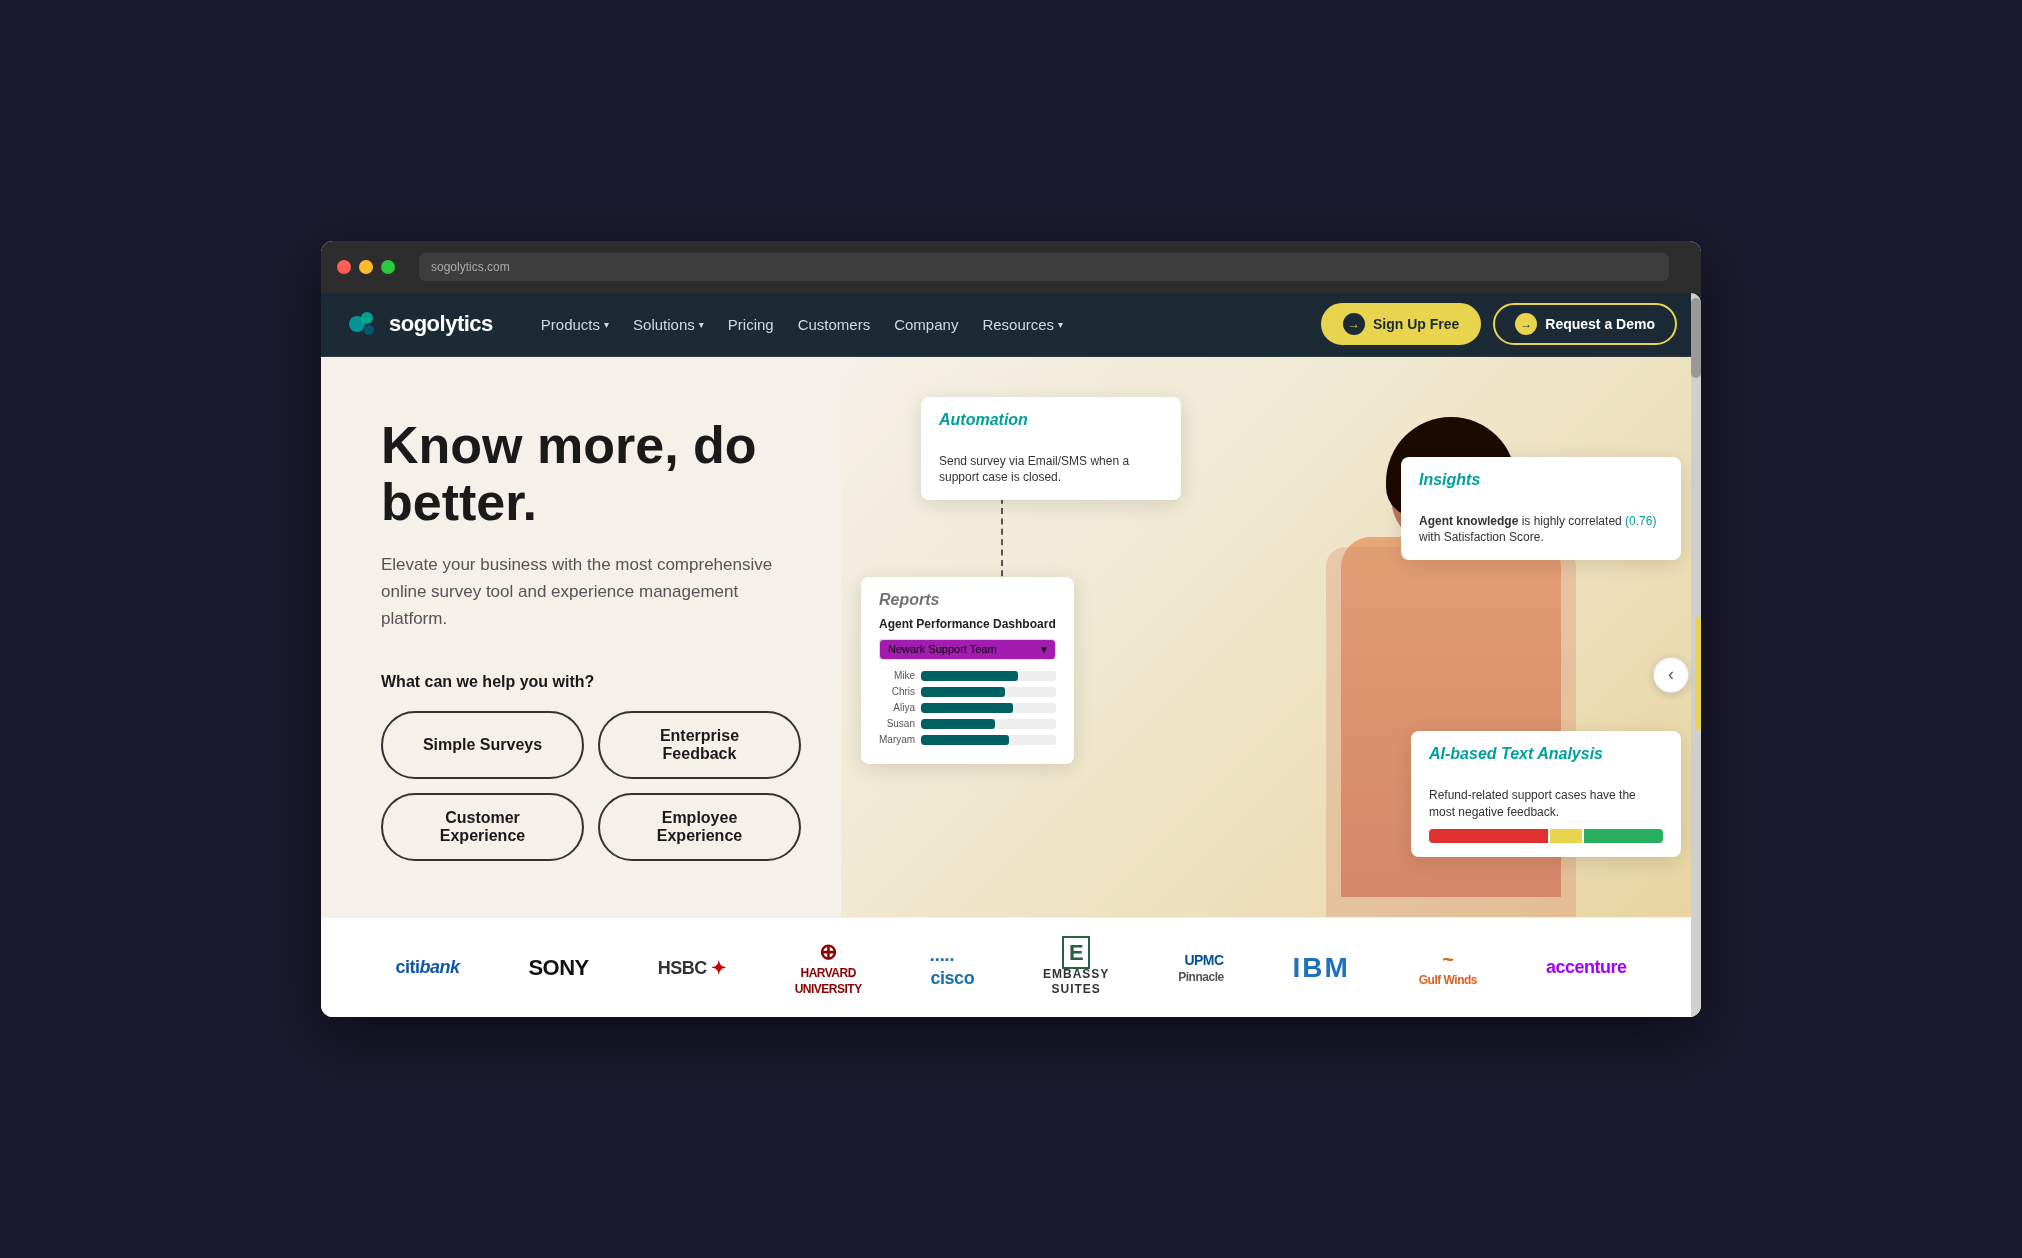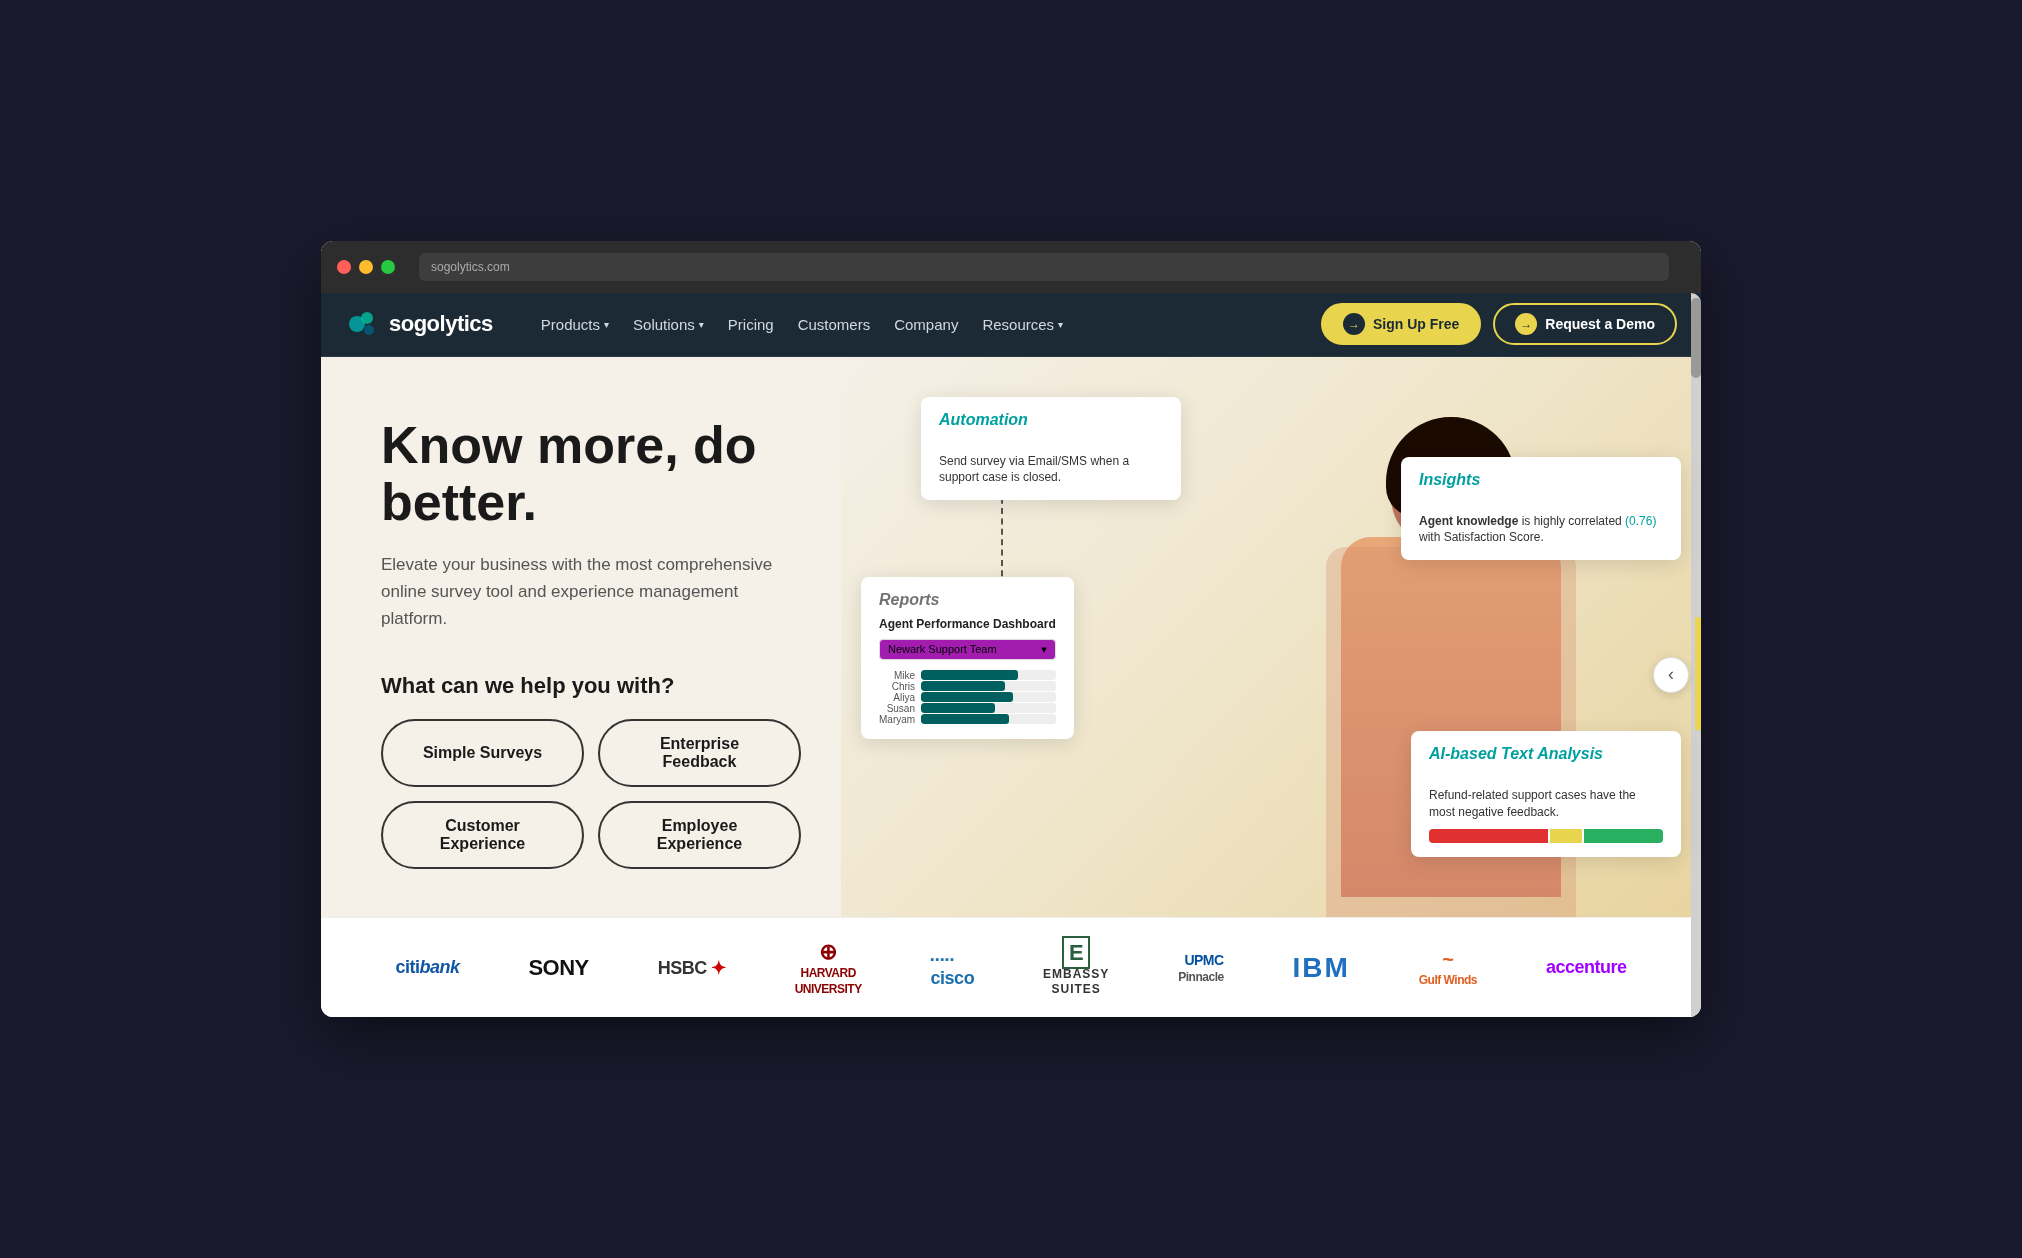--- a/index.html
+++ b/index.html
@@ -157,21 +157,21 @@
       margin-bottom: 20px;
     }
     .hero-subtitle {
       font-size: 17px;
       color: #555;
       line-height: 1.6;
       max-width: 400px;
       margin-bottom: 40px;
     }
     .help-title {
-      font-size: 22px;
+      font-size: 16px;
       font-weight: 700;
       color: #1a1a1a;
       margin-bottom: 20px;
     }
     .pill-grid {
       display: grid;
       grid-template-columns: 1fr 1fr;
       gap: 14px;
       max-width: 440px;
     }
@@ -252,21 +252,21 @@
       background: #a21caf;
       border: 1px solid #ddd;
       border-radius: 4px;
       padding: 3px 8px;
       font-size: 11px;
       margin-bottom: 10px;
       display: flex;
       align-items: center;
       justify-content: space-between;
     }
-    .bar-row { display: flex; align-items: flex-start; gap: 6px; }
+    .bar-row { display: flex; align-items: flex-end; margin-bottom: 5px; gap: 6px; }
     .bar-label { font-size: 10px; color: #555; width: 36px; text-align: right; }
     .bar-track { flex: 1; height: 10px; background: #eee; border-radius: 3px; overflow: hidden; }
     .bar-fill { height: 100%; background: #006060; border-radius: 3px; }
 
     
     .sentiment-bar { display: flex; height: 14px; border-radius: 4px; overflow: hidden; margin-top: 8px; gap: 2px; }
     .sent-red { background: #e03030; flex: 3; }
     .sent-yellow { background: #e8d44d; flex: 0.8; }
     .sent-green { background: #28b060; flex: 2; }
 

